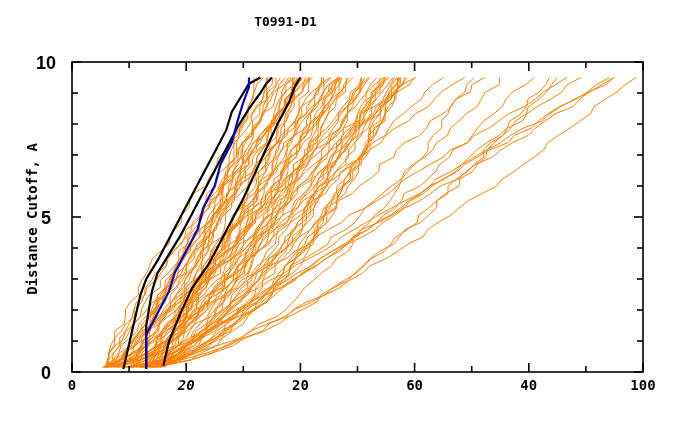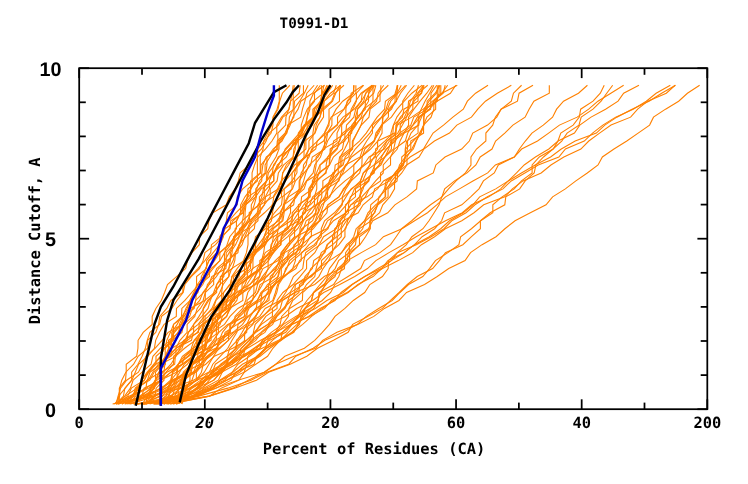--- a/index.html
+++ b/index.html
@@ -218,29 +218,28 @@
         <line x1="72" y1="124" x2="78" y2="124" stroke="#000" stroke-width="1.6"></line>
         <line x1="643" y1="124" x2="637" y2="124" stroke="#000" stroke-width="1.6"></line>
         <line x1="72" y1="93" x2="78" y2="93" stroke="#000" stroke-width="1.6"></line>
         <line x1="643" y1="93" x2="637" y2="93" stroke="#000" stroke-width="1.6"></line>
         <line x1="72" y1="62" x2="81" y2="62" stroke="#000" stroke-width="1.6"></line>
         <line x1="643" y1="62" x2="634" y2="62" stroke="#000" stroke-width="1.6"></line>
       </g>
   </svg>
 
   <div class="yaxis-label">Distance Cutoff, A</div>
-  <div class="xaxis-label">Percent of Residues (CA)</div>
 
   <div id="xticklabels">
       <div class="tick-label-x" style="left: 52px;">0</div>
       <div class="tick-label-x" style="left: 166.2px; font-style: italic;">20</div>
       <div class="tick-label-x" style="left: 280.4px;">20</div>
       <div class="tick-label-x" style="left: 394.6px;">60</div>
       <div class="tick-label-x" style="left: 508.8px;">40</div>
-      <div class="tick-label-x" style="left: 623px;">200</div>
+      <div class="tick-label-x" style="left: 623px;">100</div>
     </div>
   <div id="yticklabels">
       <div class="tick-label-y" style="top: 363px;">0</div>
       <div class="tick-label-y" style="top: 208px;">5</div>
       <div class="tick-label-y" style="top: 53px;">10</div>
     </div>
 
 </div>
 
 </body></html>

